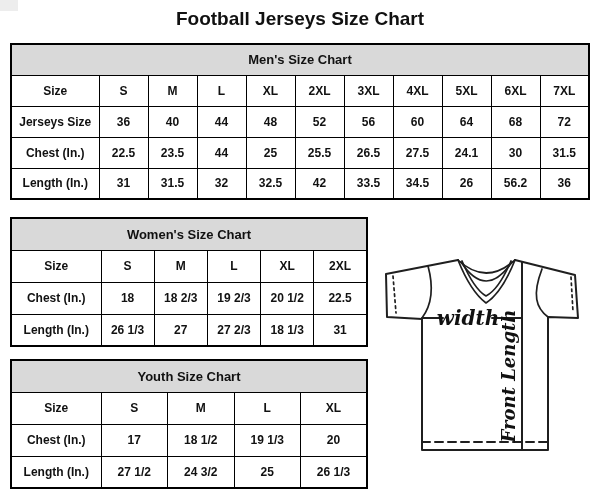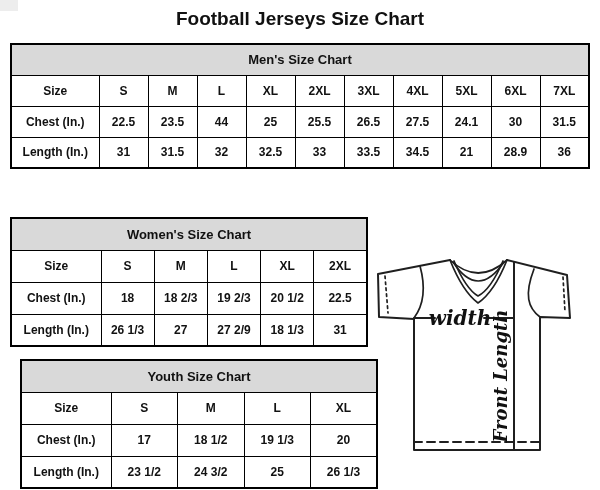--- a/index.html
+++ b/index.html
@@ -51,25 +51,25 @@
   }
   table.size-table td.cap {
     background: var(--header-bg, #d9d9d9);
     font-size: 13px;
     height: 28px;
     text-align: center;
   }
   #men-table   { left: 10px; top: 43px;  width: 580px; }
   #men-table tr { height: 31px; }
   #women-table { left: 10px; top: 217px; width: 358px; padding-left: 20px; }
-  #youth-table { left: 20px; top: 359px; width: 358px; }
+  #youth-table { left: 10px; top: 359px; width: 358px; }
   #women-table tr, #youth-table tr { height: 32px; }
   #jersey-wrap {
     position: absolute;
-    left: 370px; top: 250px;
+    left: 378px; top: 250px;
     width: 212px; height: 212px;
   }
   #jersey-wrap svg { display: block; width: 100%; height: 100%; }
   .jersey-line { fill: none; stroke: #1f1f1f; stroke-width: 2; stroke-linejoin: round; stroke-linecap: round; }
   .jersey-thin { fill: none; stroke: #1f1f1f; stroke-width: 1.7; stroke-linejoin: round; stroke-linecap: round; }
   .jersey-text {
     fill: #111111;
     font-family: "DejaVu Serif", "Liberation Serif", serif;
     font-weight: bold;
     font-style: italic;
@@ -109,43 +109,56 @@
           <td>L</td>
           <td>XL</td>
           <td>2XL</td>
           <td>3XL</td>
           <td>4XL</td>
           <td>5XL</td>
           <td>6XL</td>
           <td>7XL</td>
         </tr>
         <tr>
+          <td>Jerseys Size</td>
+          <td>36</td>
+          <td>40</td>
+          <td>44</td>
+          <td>48</td>
+          <td>52</td>
+          <td>56</td>
+          <td>60</td>
+          <td>64</td>
+          <td>68</td>
+          <td>72</td>
+        </tr>
+        <tr>
           <td>Chest (In.)</td>
           <td>22.5</td>
           <td>23.5</td>
           <td>44</td>
           <td>25</td>
           <td>25.5</td>
           <td>26.5</td>
           <td>27.5</td>
           <td>24.1</td>
           <td>30</td>
           <td>31.5</td>
         </tr>
         <tr>
           <td>Length (In.)</td>
           <td>31</td>
           <td>31.5</td>
           <td>32</td>
           <td>32.5</td>
-          <td>33</td>
+          <td>42</td>
           <td>33.5</td>
           <td>34.5</td>
-          <td>21</td>
-          <td>28.9</td>
+          <td>26</td>
+          <td>56.2</td>
           <td>36</td>
         </tr>
       </tbody>
     </table>
 
   <table id="women-table" class="size-table">
       <colgroup>
         <col style="width: 90px;">
         <col>
         <col>
@@ -170,21 +183,21 @@
           <td>18</td>
           <td>18 2/3</td>
           <td>19 2/3</td>
           <td>20 1/2</td>
           <td>22.5</td>
         </tr>
         <tr>
           <td>Length (In.)</td>
           <td>26 1/3</td>
           <td>27</td>
-          <td>27 2/9</td>
+          <td>27 2/3</td>
           <td>18 1/3</td>
           <td>31</td>
         </tr>
       </tbody>
     </table>
 
   <table id="youth-table" class="size-table">
       <colgroup>
         <col style="width: 90px;">
         <col>
@@ -205,21 +218,21 @@
         </tr>
         <tr>
           <td>Chest (In.)</td>
           <td>17</td>
           <td>18 1/2</td>
           <td>19 1/3</td>
           <td>20</td>
         </tr>
         <tr>
           <td>Length (In.)</td>
-          <td>23 1/2</td>
+          <td>27 1/2</td>
           <td>24 3/2</td>
           <td>25</td>
           <td>26 1/3</td>
         </tr>
       </tbody>
     </table>
 
   <div id="jersey-wrap">
     <svg viewBox="0 0 212 212">
 

